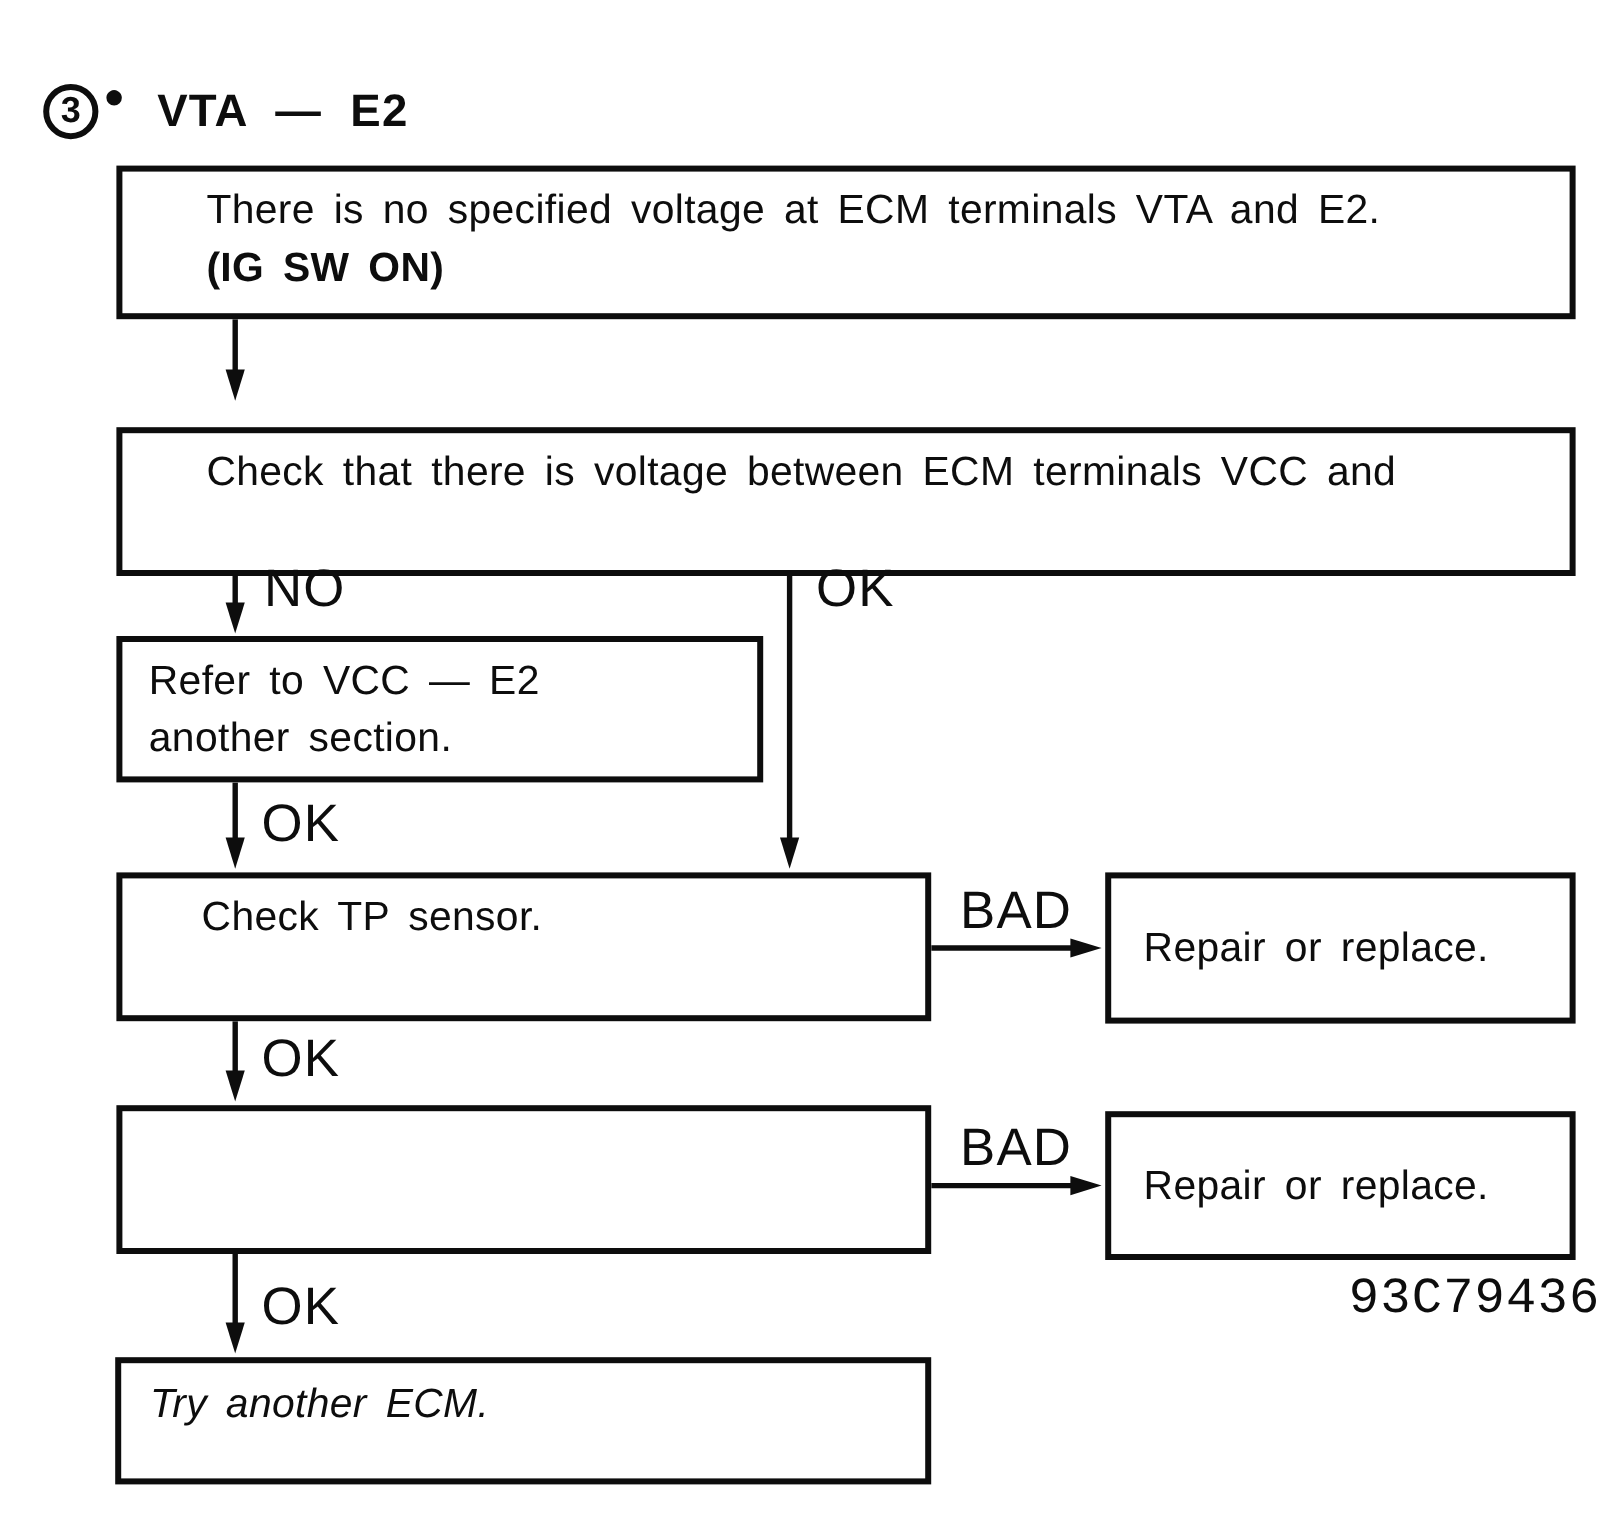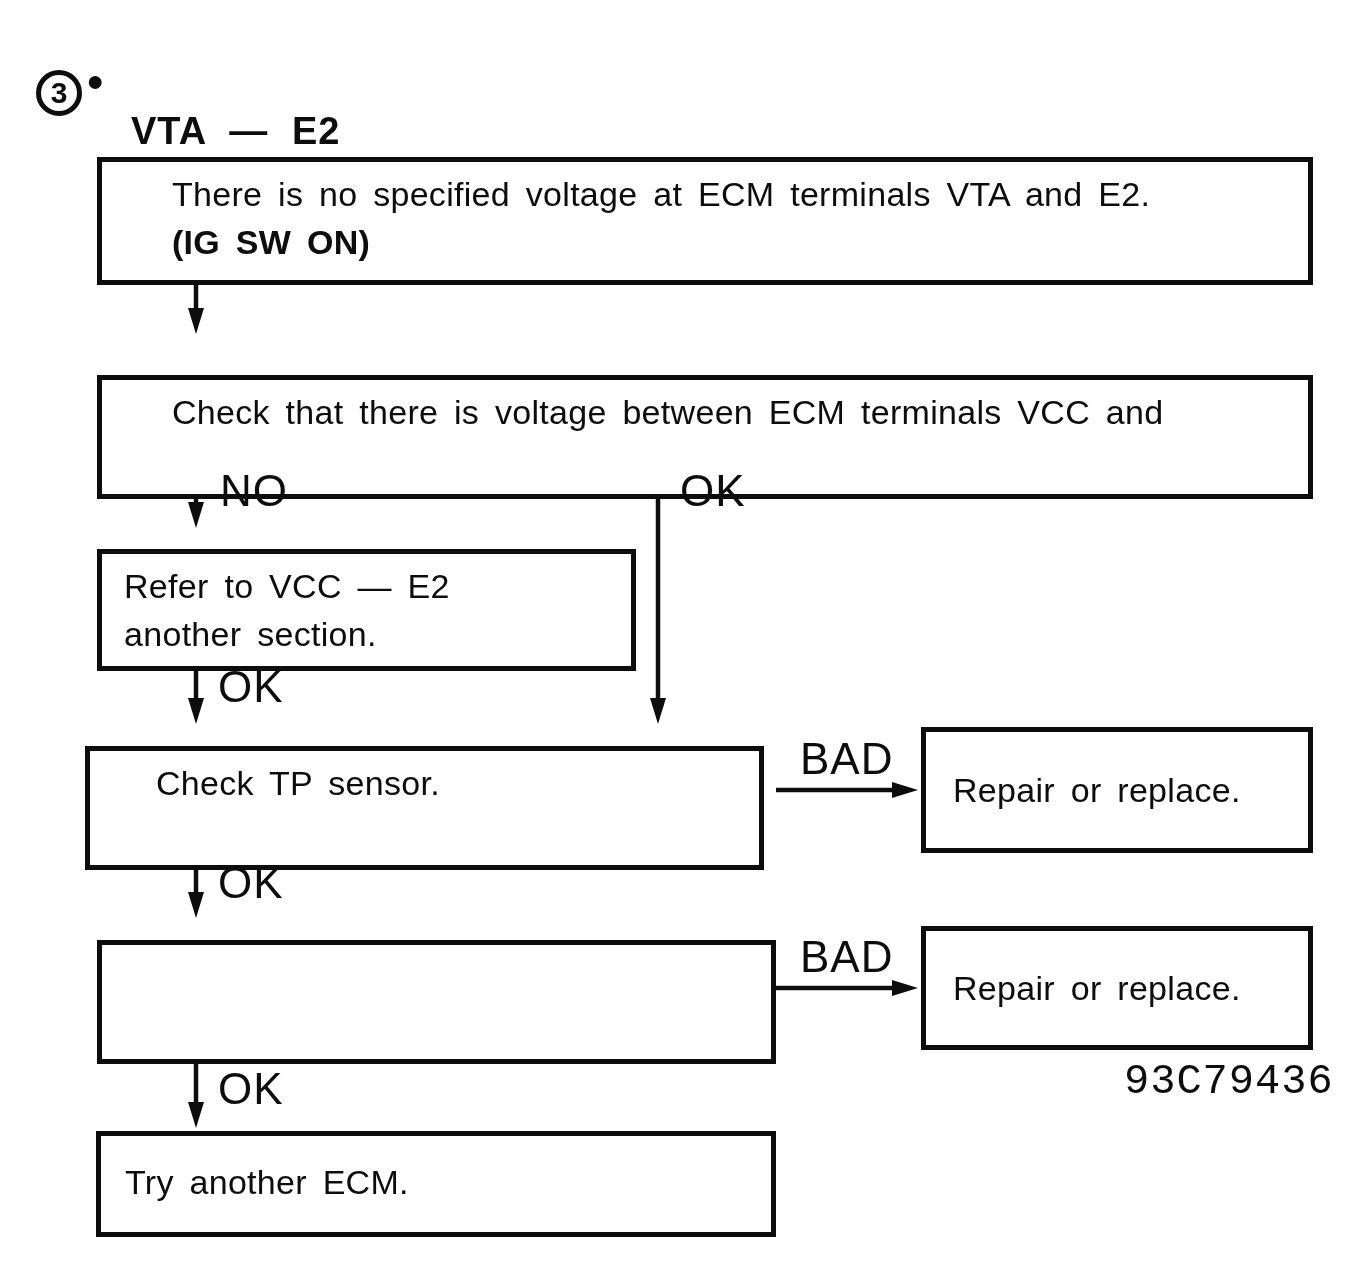--- a/index.html
+++ b/index.html
@@ -37,44 +37,43 @@
     line-height: 30px;
   }
   .title-label {
     position: absolute;
     left: 131px; top: 72px;
     font-size: 38px;
     font-weight: bold;
     letter-spacing: 1px;
     word-spacing: 12px;
     white-space: nowrap;
-    margin-top: 38px;
   }
   
   .fbox {
     position: absolute;
     border: 5px solid #0d0d0d;
     box-sizing: border-box;
     background: #ffffff;
     font-size: 34px;
     line-height: 48px;
     letter-spacing: 0.3px;
     word-spacing: 6px;
   }
   .fbox .line { white-space: nowrap; }
   .b-bold { font-weight: bold; }
-  .pad-top { padding-top: 8px; margin-top: 19px; }
+  .pad-top { padding-top: 8px; }
   .box1 { left: 97px;  top: 138px;  width: 1216px; height: 128px; padding-left: 70px; }
   .box2 { left: 97px;  top: 356px;  width: 1216px; height: 124px; padding-left: 70px; }
   .box3 { left: 97px;  top: 530px;  width: 539px;  height: 122px; padding-left: 22px; }
-  .box4 { left: 85px;  top: 727px;  width: 679px;  height: 124px; padding-left: 66px; }
+  .box4 { left: 97px;  top: 727px;  width: 679px;  height: 124px; padding-left: 66px; }
   .box5 { left: 921px; top: 727px;  width: 392px;  height: 126px; display: flex; align-items: center; padding-left: 27px; }
   .box6 { left: 97px;  top: 921px;  width: 679px;  height: 124px; padding-left: 18px; }
   .box7 { left: 921px; top: 926px;  width: 392px;  height: 124px; display: flex; align-items: center; padding-left: 27px; }
-  .box8 { left: 96px;  top: 1131px; width: 680px;  height: 106px; padding-left: 24px; padding-top: 22px; }
+  .box8 { left: 96px;  top: 1131px; width: 680px;  height: 106px; padding-left: 24px; padding-top: 10px; font-style: italic; }
   .bold-gap { margin-left: 0.28em; }
   
   .clabel {
     position: absolute;
     font-size: 44px;
     line-height: 38px;
     letter-spacing: 1px;
     white-space: nowrap;
   }
   .lbl-no    { left: 220px; top: 472px; }

